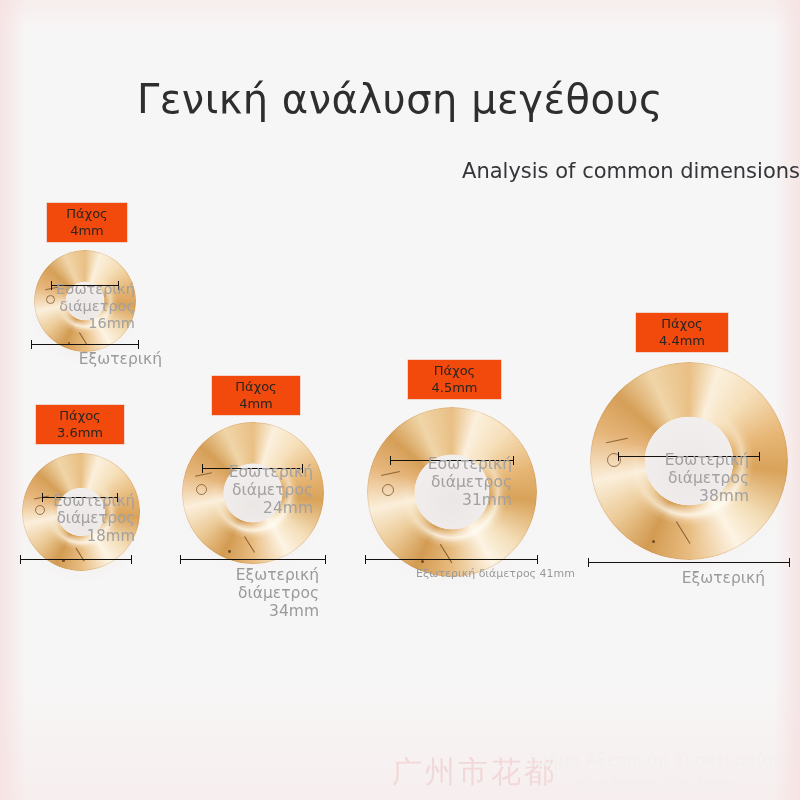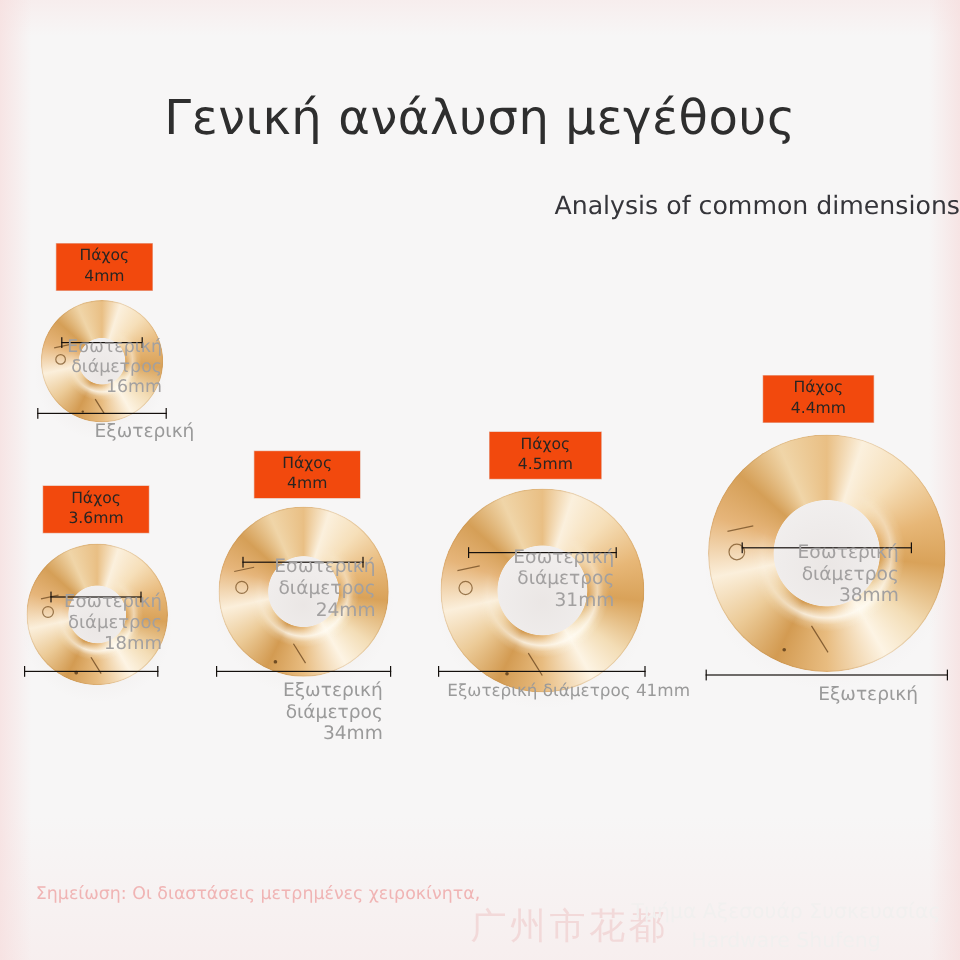--- a/index.html
+++ b/index.html
@@ -373,21 +373,21 @@
       <span>Εσωτερική</span>
       <span>διάμετρος</span>
       <span>31mm</span>
     </div>
 
     <div class="dim" style="left:10px; top:203px; width:173px;">
       <div class="cap l"></div>
         <div class="bar"></div>
         <div class="cap r"></div>
     </div>
-    <div class="dim-label" style="left:-30px; top:216px; width:250px; font-size:14px;">
+    <div class="dim-label" style="left:-30px; top:216px; width:250px; font-size:11px;">
       <span>Εξωτερική διάμετρος 41mm</span>
     </div>
   </div>
 
   <div class="ring-group" style="left:570px; top:300px; width:230px; height:310px;">
     <div class="badge" style="left:66px; top:13px; width:74px;">
       <span class="b1">Πάχος</span>
       <span class="b2">4.4mm</span>
     </div>
 
@@ -416,21 +416,20 @@
       <div class="cap l"></div>
         <div class="bar"></div>
         <div class="cap r"></div>
     </div>
     <div class="dim-label" style="left:45px; top:270px; width:150px; font-size:15.5px;">
       <span>Εξωτερική</span>
     </div>
   </div>
 
   <div class="note">
-    <span>Σημείωση: Οι διαστάσεις μετρημένες χειροκίνητα,</span>
   </div>
 
   <div class="wm-cn">广州市花都</div>
 
   <div class="wm-en">
     <span>Τμήμα Αξεσουάρ Συσκευασίας</span>
     <span>Hardware Shufeng</span>
   </div>
 
 </div>

